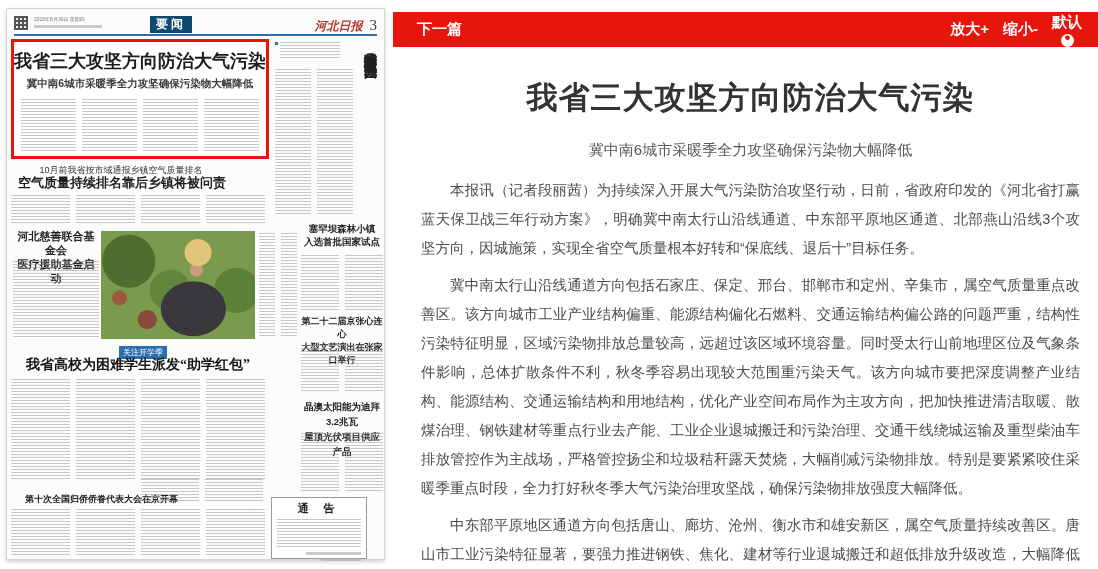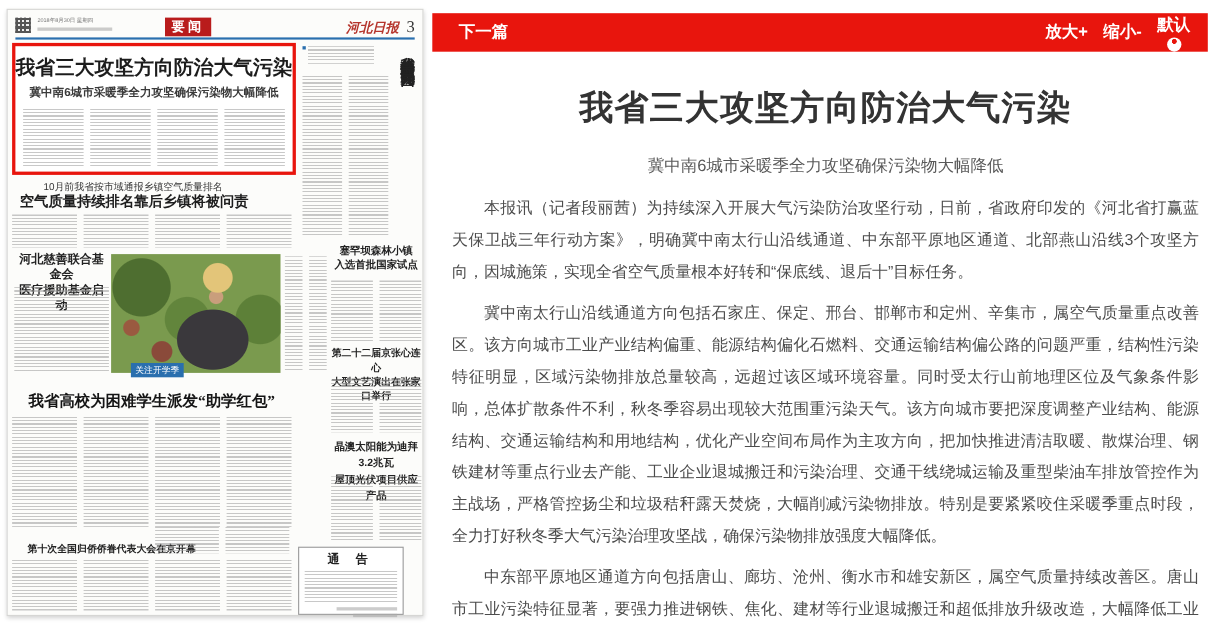--- a/index.html
+++ b/index.html
@@ -8,21 +8,21 @@
   
   .paper{position:absolute;left:6px;top:8px;width:377px;height:550px;background:#fcfcfa;
     border:1px solid #d6d6d4;box-shadow:0 2px 4px rgba(0,0,0,.18);}
   .paper *{box-sizing:border-box;}
   .np-header{position:absolute;left:7px;right:7px;top:5px;height:22px;border-bottom:2px solid #2a6fae;}
   .qr{position:absolute;left:0;top:2px;width:14px;height:14px;
     background-image:repeating-linear-gradient(0deg,#555 0 2px,transparent 2px 4px),
       repeating-linear-gradient(90deg,#555 0 2px,#eee 2px 4px);}
   .np-date{position:absolute;left:20px;top:2px;font-size:5px;color:#777;line-height:7px;white-space:nowrap;}
   .micro-bar{height:3px;background:#aaa;opacity:.6;margin-top:2px;}
-  .section-box{position:absolute;left:136px;top:2px;width:42px;height:17px;background:#b91c1c;color:#fff;
+  .section-box{position:absolute;left:136px;top:2px;width:42px;height:17px;background:#0c4a6e;color:#fff;
     font-family:"Liberation Serif",serif;font-weight:bold;font-size:12px;text-align:center;line-height:17px;letter-spacing:3px;}
   .masthead{position:absolute;right:0;top:2px;font-family:"Liberation Serif",serif;white-space:nowrap;}
   .masthead .mh-name{color:#b5342c;font-weight:bold;font-size:12px;font-style:italic;}
   .masthead .mh-page{color:#333;font-size:15px;margin-left:3px;}
 
   .hl-box{position:absolute;left:4px;top:30px;width:258px;height:120px;border:3px solid #e8150d;background:#fff;}
   .hl-head{margin-top:7px;text-align:center;font-size:18px;font-weight:bold;color:#1c1c1c;white-space:nowrap;}
   .hl-sub{margin-top:4px;text-align:center;font-size:10.5px;font-weight:bold;color:#3a3a3a;white-space:nowrap;}
   .micro{background-image:repeating-linear-gradient(180deg,#9b9b9b 0,#9b9b9b 1px,transparent 1px,transparent 3px);opacity:.55;}
   .cols{display:flex;gap:6px;}
@@ -59,21 +59,21 @@
 
   .saihanba,.jingzhang,.jingao{position:absolute;left:294px;width:82px;text-align:center;font-weight:bold;
     color:#222;font-family:"Liberation Serif",serif;}
   .saihanba{top:214px;font-size:9.5px;line-height:13px;}
   .sai-cols{position:absolute;left:294px;top:246px;width:82px;height:56px;}
   .jingzhang{top:306px;font-size:9px;line-height:13px;}
   .jz-cols{position:absolute;left:294px;top:336px;width:82px;height:48px;}
   .jingao{top:390px;font-size:9.5px;line-height:15px;font-family:"Liberation Sans",sans-serif;}
   .ja-cols{position:absolute;left:294px;top:424px;width:82px;height:58px;}
 
-  .school-tag{position:absolute;left:112px;top:321px;width:48px;height:13px;background:#2a6fae;color:#fff;
+  .school-tag{position:absolute;left:112px;top:337px;width:48px;height:13px;background:#2a6fae;color:#fff;
     font-size:8px;text-align:center;line-height:13px;}
   .school-kicker{position:absolute;left:6px;top:337px;width:250px;text-align:center;font-size:8.5px;color:#222;white-space:nowrap;}
   .school-head{position:absolute;left:6px;top:347px;width:250px;text-align:center;font-size:14px;font-weight:bold;
     color:#151515;font-family:"Liberation Serif",serif;white-space:nowrap;}
   .school-cols{position:absolute;left:4px;top:370px;width:254px;height:100px;}
   .grant{position:absolute;left:78px;top:410px;width:170px;background:#fff;padding:2px 0;text-align:center;}
   .grant-kicker{font-size:6px;color:#555;white-space:nowrap;}
   .grant-head{font-size:10.5px;font-weight:bold;color:#111;font-family:"Liberation Serif",serif;white-space:nowrap;margin-top:2px;}
 
   .overseas-head{position:absolute;left:18px;top:484px;font-size:9px;font-weight:bold;color:#222;
@@ -92,21 +92,21 @@
     align-items:center;justify-content:space-between;padding:0 16px 0 24px;}
   .tb-btn{color:#fff;font-size:15px;font-weight:bold;cursor:pointer;white-space:nowrap;}
   .tb-right{display:flex;align-items:center;gap:14px;}
   .default-wrap{display:flex;align-items:center;gap:2px;flex-direction:column;}
   .default-icon{width:13px;height:13px;border-radius:50%;
     background:radial-gradient(circle at 50% 28%, #e8150d 0 2px, #fff 2.5px);display:inline-block;}
   .content{position:absolute;left:18px;right:8px;top:47px;color:#4c4c4c;}
   .art-title{margin:30px 0 0;text-align:center;font-size:31px;font-weight:bold;color:#333;letter-spacing:1px;}
   .art-sub{margin-top:22px;text-align:center;font-size:15px;color:#595959;font-weight:normal;}
   .art-body{margin-top:16px;font-size:14.5px;line-height:29px;text-align:justify;}
-  .art-body p{margin:8px 0;text-indent:2em;}
+  .art-body p{margin:8px 10px;text-indent:2em;}
 </style>
 </head>
 <body>
 
 <div class="paper">
 
   <div class="np-header">
     <div class="qr"></div>
     <div class="np-date">
       <span>2018年8月30日 星期四</span>

